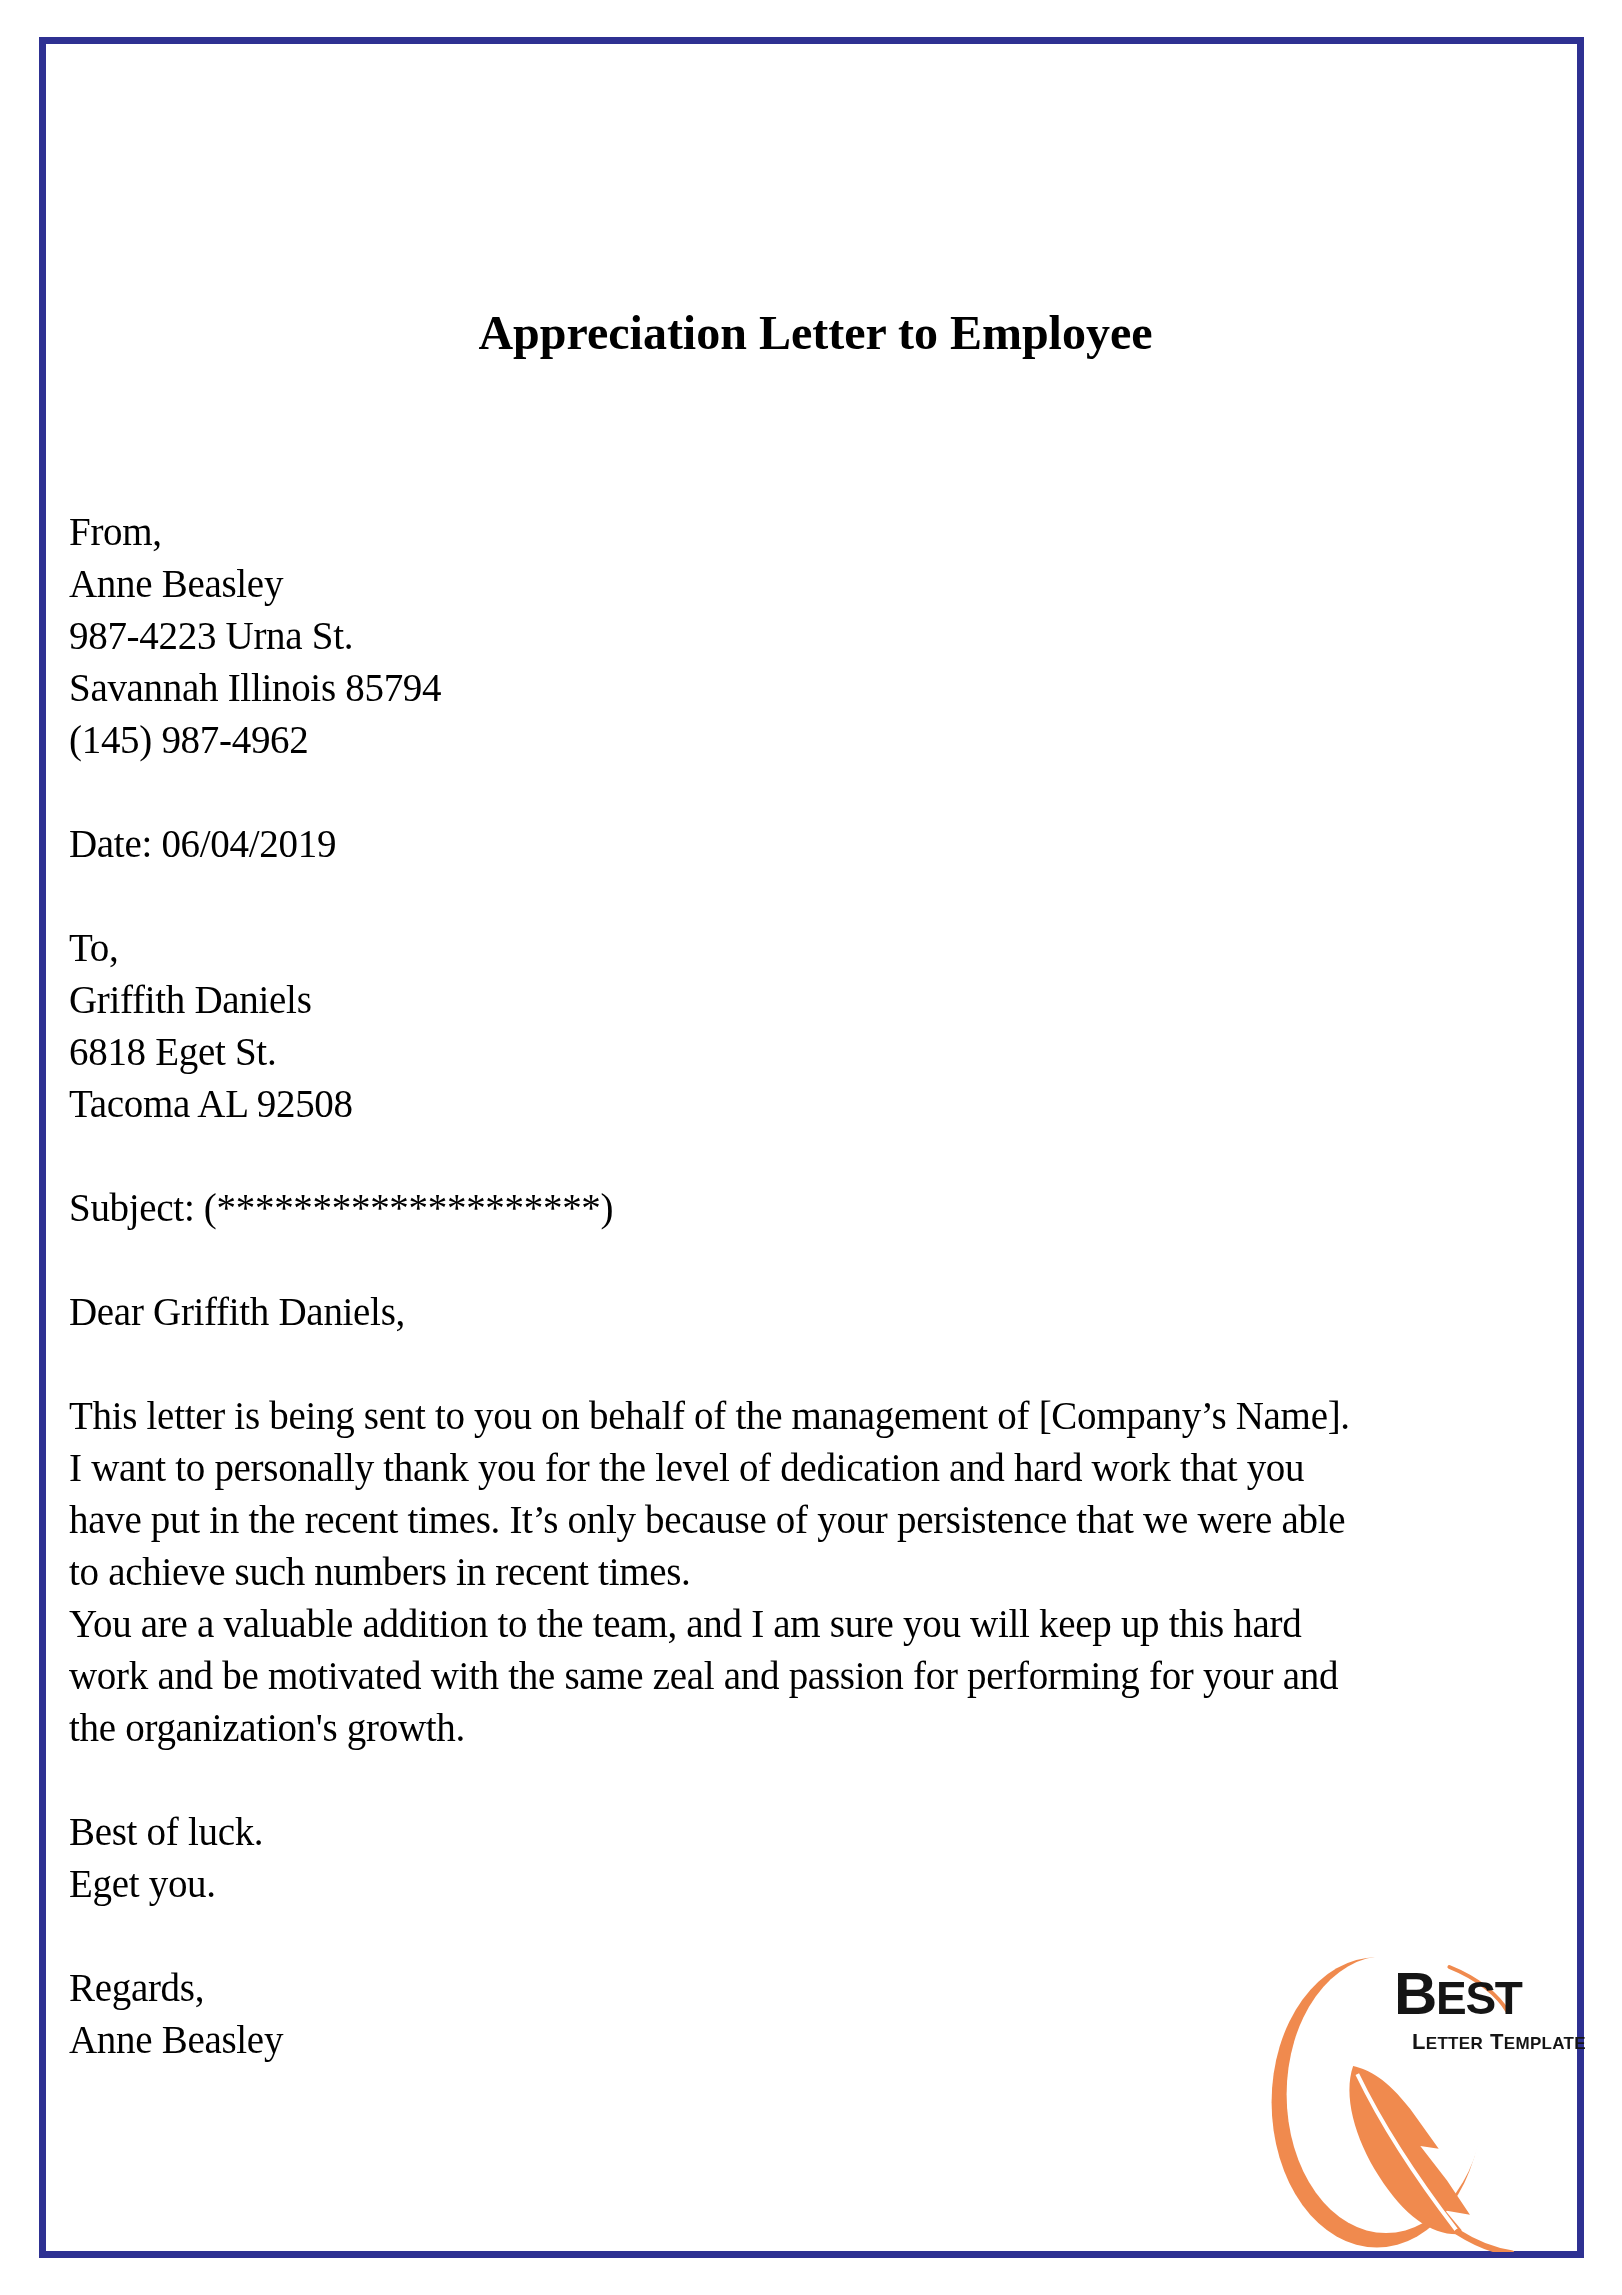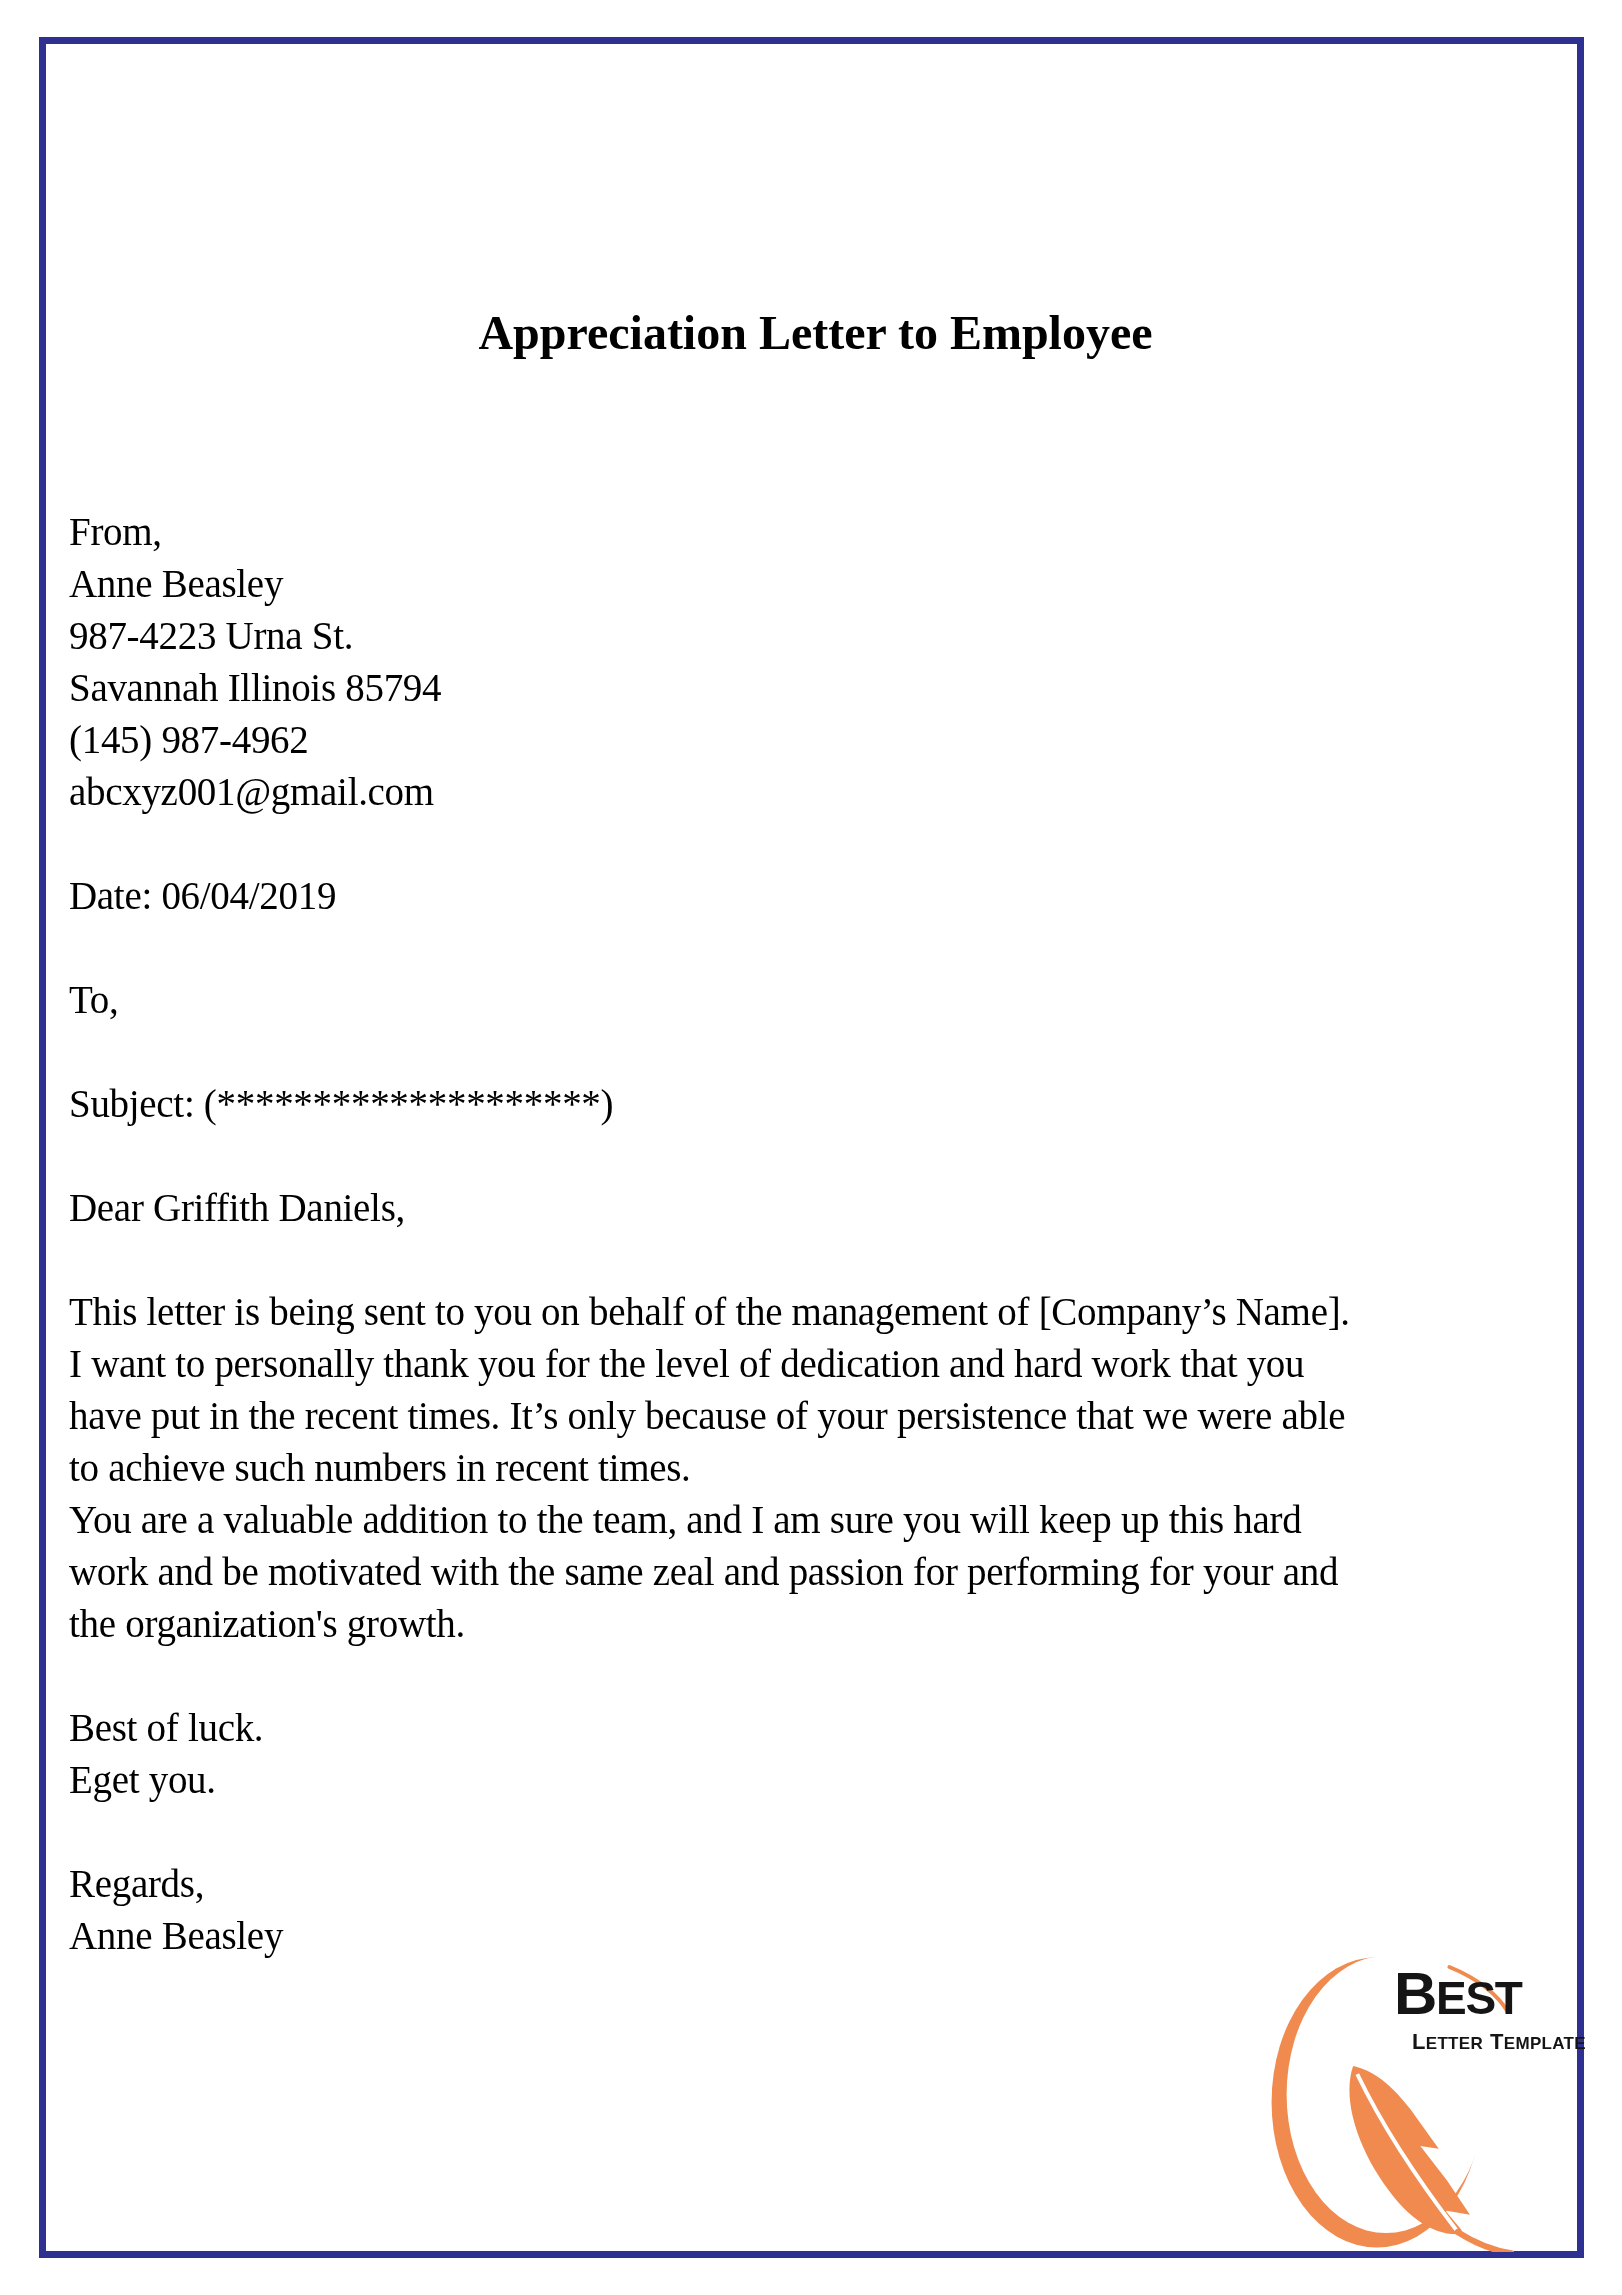--- a/index.html
+++ b/index.html
@@ -75,30 +75,34 @@
 
   <div class="letter">
 
     <div class="block">
       <div class="line">From,</div>
       <div>
           <div class="line">Anne Beasley</div>
           <div class="line">987-4223 Urna St.</div>
           <div class="line">Savannah Illinois 85794</div>
           <div class="line">(145) 987-4962</div>
-          <div class="line">abcxyz001@gmail.com</div>
         </div>
     </div>
 
     <div class="block">
       <div class="line">Date: 06/04/2019</div>
     </div>
 
     <div class="block">
       <div class="line">To,</div>
+      <div>
+          <div class="line">Griffith Daniels</div>
+          <div class="line">6818 Eget St.</div>
+          <div class="line">Tacoma AL 92508</div>
+        </div>
     </div>
 
     <div class="block">
       <div class="line">Subject: (********************)</div>
     </div>
 
     <div class="block">
       <div class="line">Dear Griffith Daniels,</div>
     </div>
 

